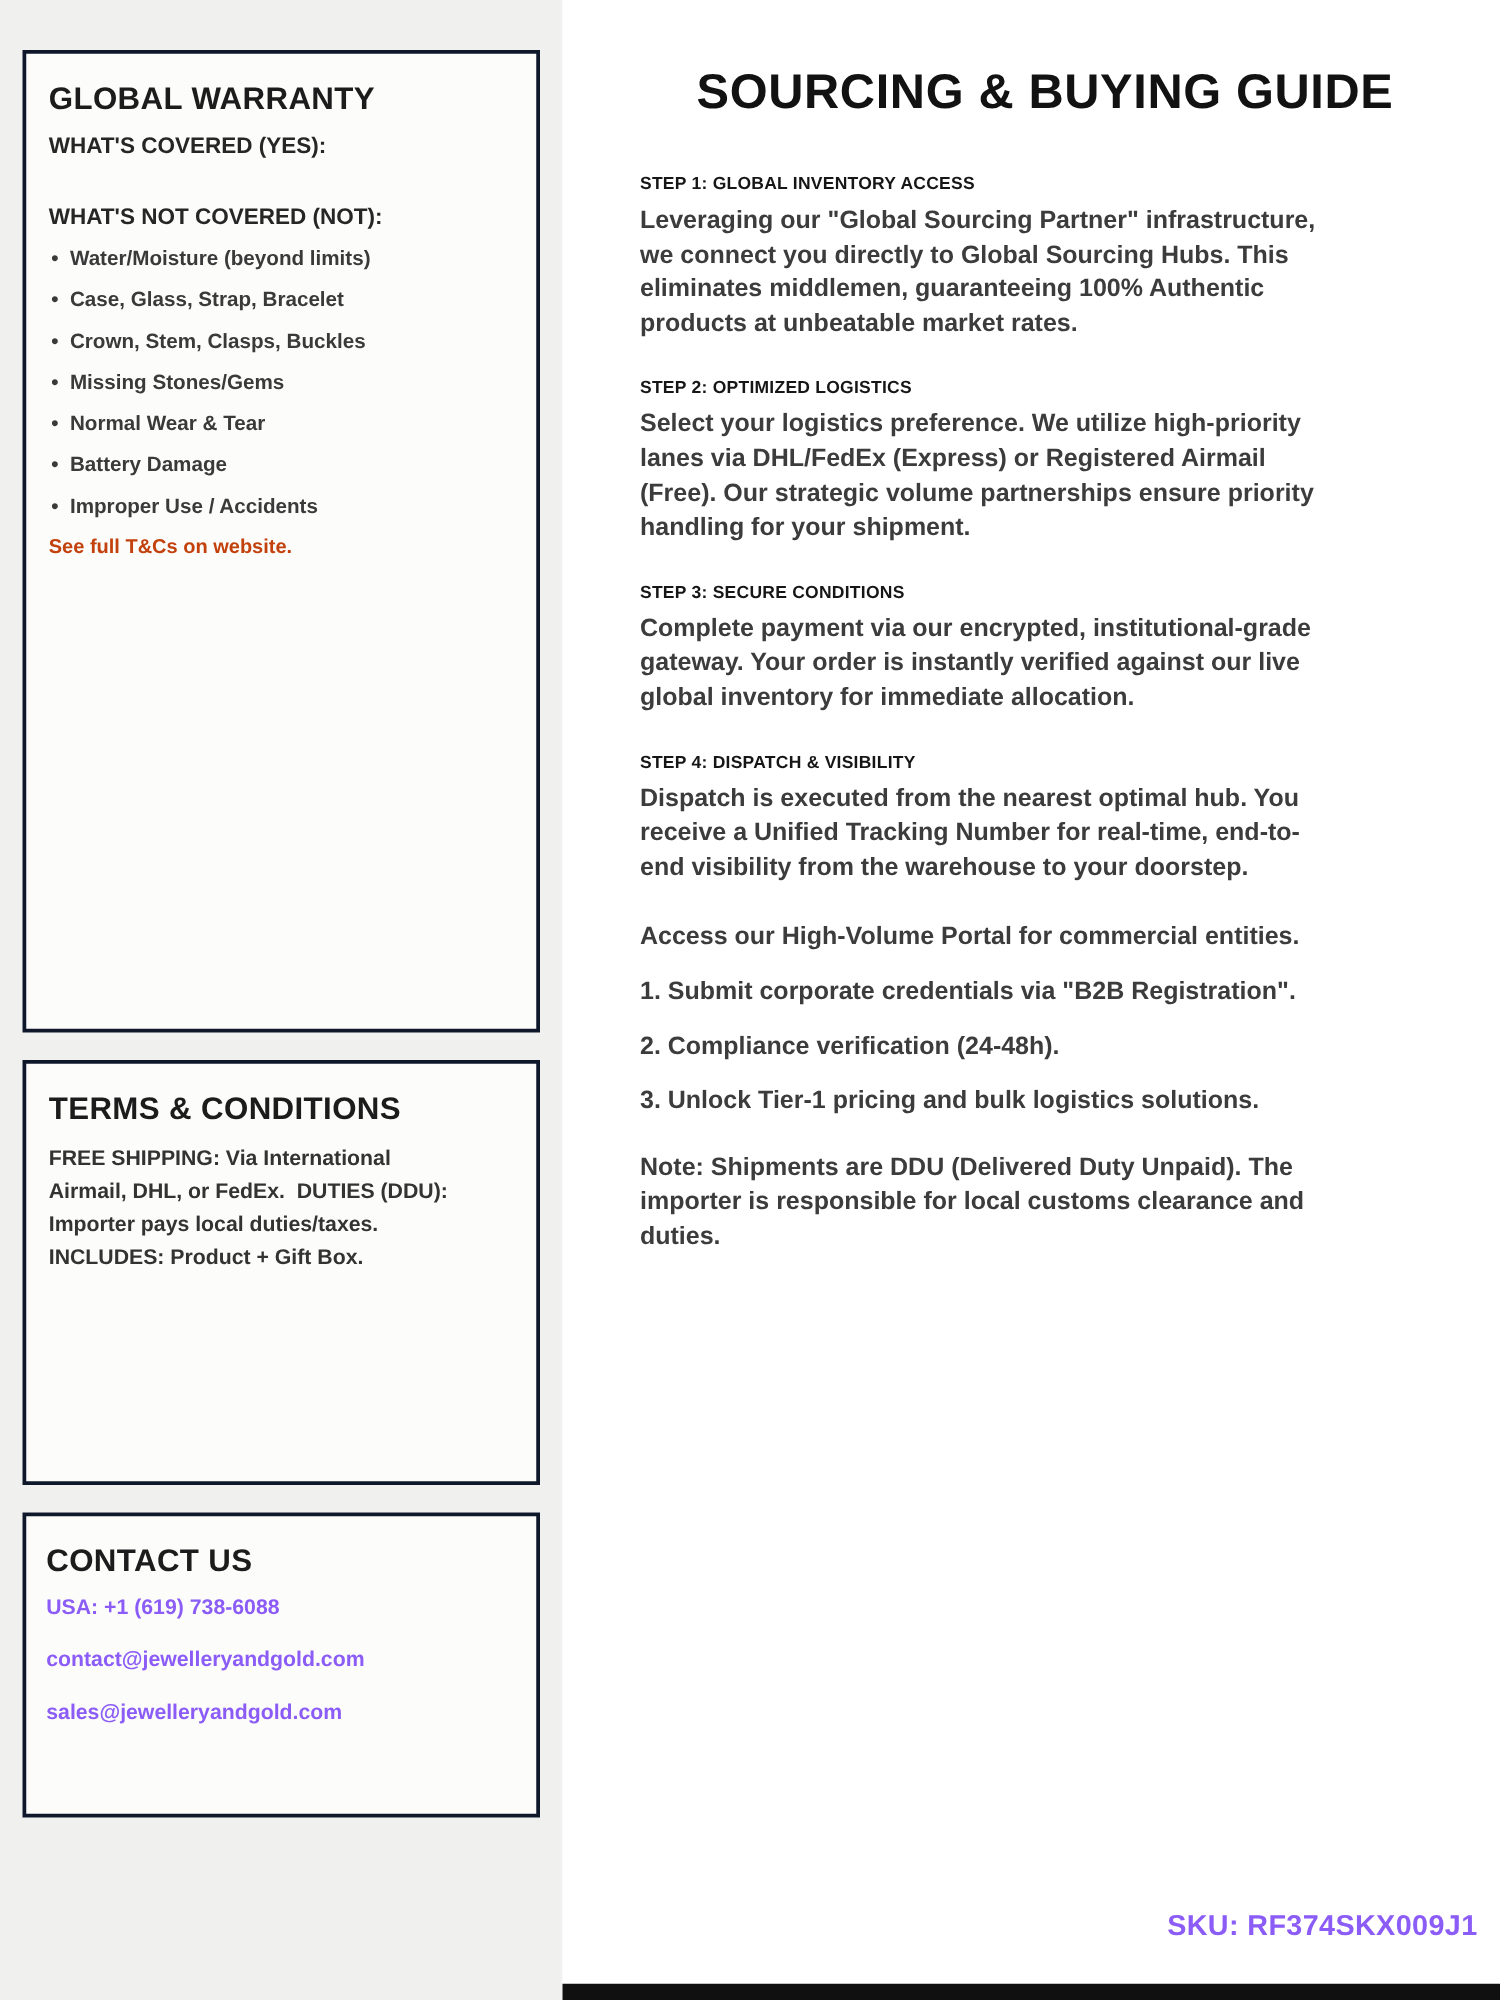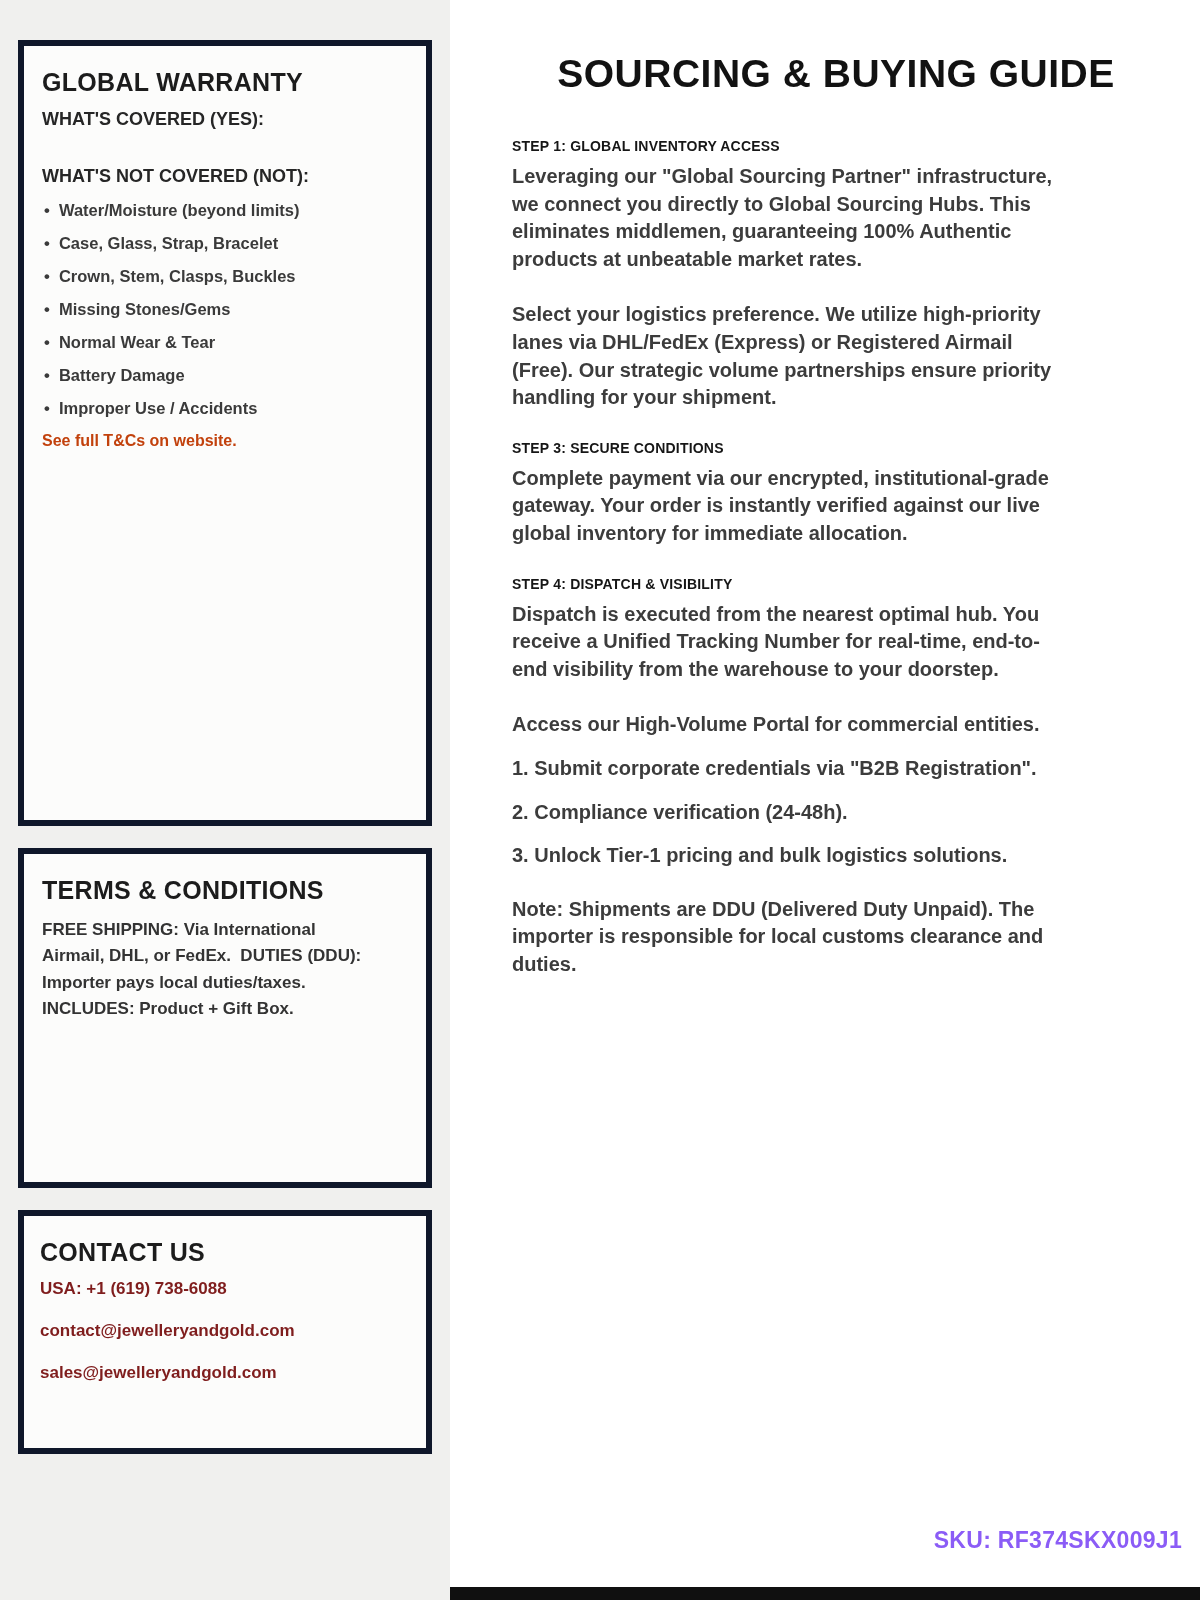--- a/index.html
+++ b/index.html
@@ -18,21 +18,21 @@
   
   .sidebar {
     width: 450px;
     min-width: 450px;
     height: 100%;
     background: #f0f0ee;
     padding: 40px 18px 0 18px;
   }
   .card {
     background: #fcfcfb;
-    border: 6px solid #0f172a;
+    border: 3px solid #0f172a;
     padding: 22px 20px 20px 18px;
     margin-bottom: 22px;
   }
   .card-warranty { min-height: 786px; }
   .card-terms    { min-height: 340px; }
   .card-contact  { min-height: 244px; padding-left: 16px; }
 
   .card-title {
     font-size: 25px;
     font-weight: 800;
@@ -68,21 +68,21 @@
     font-size: 17px;
     font-weight: 700;
     color: #333333;
     line-height: 1.55;
     max-width: 330px;
     white-space: pre-wrap;
   }
   .contact-line {
     font-size: 17px;
     font-weight: 700;
-    color: #7f1d1d;
+    color: #8b5cf6;
     margin-bottom: 22px;
   }
 
   
   .main {
     position: relative;
     flex: 1;
     height: 100%;
     padding: 52px 40px 0 62px;
     background: #ffffff;
@@ -188,20 +188,21 @@
   <main class="main">
 
     <h1 class="page-title">SOURCING &amp; BUYING GUIDE</h1>
 
     <section class="step">
       <h2 class="step-heading">STEP 1: GLOBAL INVENTORY ACCESS</h2>
       <p class="step-body">Leveraging our "Global Sourcing Partner" infrastructure, we connect you directly to Global Sourcing Hubs. This eliminates middlemen, guaranteeing 100% Authentic products at unbeatable market rates.</p>
     </section>
 
     <section class="step">
+      <h2 class="step-heading">STEP 2: OPTIMIZED LOGISTICS</h2>
       <p class="step-body">Select your logistics preference. We utilize high-priority lanes via DHL/FedEx (Express) or Registered Airmail (Free). Our strategic volume partnerships ensure priority handling for your shipment.</p>
     </section>
 
     <section class="step">
       <h2 class="step-heading">STEP 3: SECURE CONDITIONS</h2>
       <p class="step-body">Complete payment via our encrypted, institutional-grade gateway. Your order is instantly verified against our live global inventory for immediate allocation.</p>
     </section>
 
     <section class="step">
       <h2 class="step-heading">STEP 4: DISPATCH &amp; VISIBILITY</h2>

